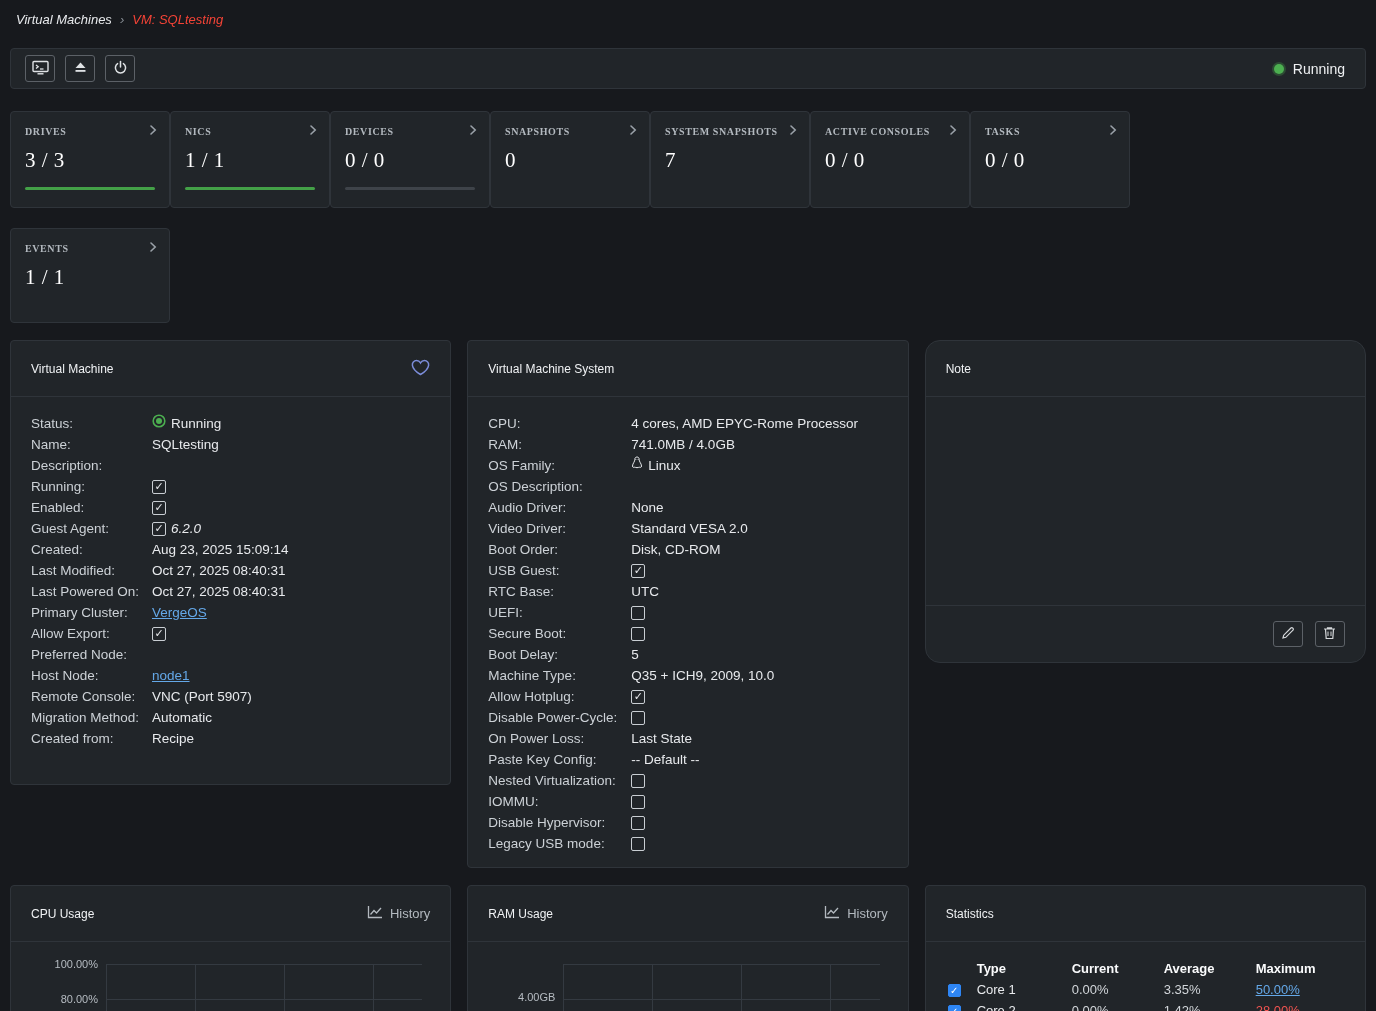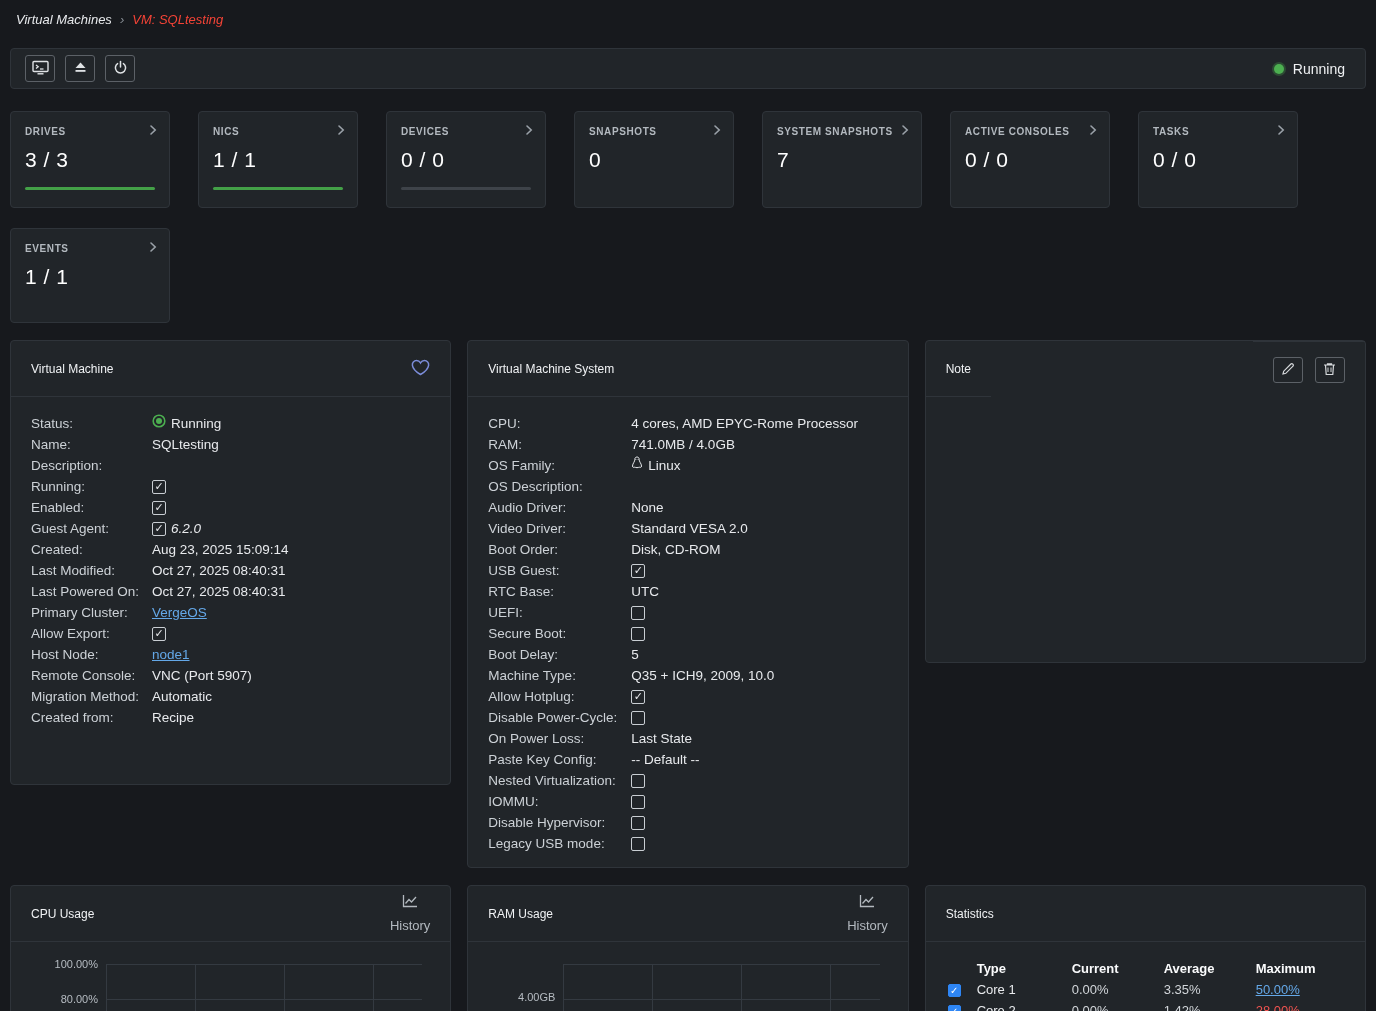--- a/index.html
+++ b/index.html
@@ -27,21 +27,21 @@
   .toolbar-buttons { display: flex; gap: 10px; }
   .tool-btn {
     width: 30px; height: 27px; background: transparent;
     border: 1px solid #5c6167; border-radius: 3px;
     display: flex; align-items: center; justify-content: center; cursor: pointer;
   }
   .toolbar-status { margin-left: auto; display: flex; align-items: center; gap: 9px; font-size: 14px; color: #eef0f2; }
   .status-dot { width: 10px; height: 10px; border-radius: 50%; background: #4caf50; box-shadow: 0 0 0 2px rgba(76,175,80,.28); }
 
   
-  .cards-row { display: flex; gap: 28px; margin-top: 22px; }
+  .cards-row { display: flex; gap: 0; margin-top: 22px; font-family: Liberation Serif, serif; }
   .cards-row.row2 { margin-top: 20px; }
   .card {
     width: 160px; height: 97px; position: relative;
     background: #212529; border: 1px solid #2f343a; border-radius: 4px;
     padding: 14px; cursor: pointer;
   }
   .cards-row.row2 .card { height: 95px; }
   .card-title { font-size: 10px; font-weight: bold; letter-spacing: .6px; color: #b3b9bf; padding-right: 16px; white-space: nowrap; }
   .card-value { margin-top: 11px; font-size: 21px; color: #ffffff; letter-spacing: .5px; }
   .card-chevron { position: absolute; top: 11px; right: 9px; }
@@ -53,21 +53,21 @@
   .panels-row { display: flex; gap: 16px; margin-top: 17px; align-items: flex-start; }
   .panel { flex: 1 1 0; background: #212529; border: 1px solid #2f343a; border-radius: 4px; }
   .panel-header {
     height: 56px; display: flex; align-items: center; justify-content: space-between;
     padding: 0 20px; border-bottom: 1px solid #2f343a;
   }
   .panel-title { font-size: 12px; color: #f0f2f4; }
   .icon-btn { background: none; border: none; cursor: pointer; display: flex; align-items: center; }
   .panel-vm { height: 445px; overflow: hidden; }
   .panel-sys { height: 528px; overflow: hidden; }
-  .panel-note { height: 323px; display: flex; flex-direction: row; }
+  .panel-note { height: 323px; display: flex; flex-direction: column; border-radius: 15px; }
   .panel-body { padding: 16px 20px; }
   .kv-row { min-height: 21px; display: flex; align-items: center; font-size: 13.5px; line-height: 21px; }
   .kv-label { color: #ccd1d6; flex-shrink: 0; }
   .panel-body.vm .kv-label { width: 121px; }
   .panel-body.sys .kv-label { width: 143px; }
   .kv-value { color: #e8eaed; display: flex; align-items: center; gap: 5px; }
   .kv-value .italic { font-style: italic; }
   .link { color: #64a8e8; text-decoration: underline; cursor: pointer; font-size: 13.5px; }
 
   .checkbox {
@@ -84,21 +84,21 @@
   }
   .note-btn {
     width: 30px; height: 26px; background: transparent;
     border: 1px solid #5c6167; border-radius: 3px;
     display: flex; align-items: center; justify-content: center; cursor: pointer;
   }
 
   
   .bottom-row { display: flex; gap: 16px; margin-top: 17px; align-items: flex-start; }
   .bottom-row .panel { height: 280px; overflow: hidden; }
-  .history-btn { background: none; border: none; display: flex; align-items: center; gap: 7px; color: #b3b9bf; font-size: 13px; cursor: pointer; font-family: "Liberation Sans", sans-serif; flex-direction: column; }
+  .history-btn { background: none; border: none; display: flex; align-items: center; gap: 7px; color: #b3b9bf; font-size: 13px; cursor: pointer; font-family: "Liberation Sans", sans-serif; }
   .chart { margin-top: 22px; display: flex; height: 170px; }
   .chart-ylabels { position: relative; width: 95px; flex-shrink: 0; }
   .ylab { position: absolute; right: 8px; transform: translateY(-50%); font-size: 11px; color: #b6bcc2; white-space: nowrap; }
   .chart-plot {
     flex: 1 1 auto; margin-right: 28px;
     background-image:
       repeating-linear-gradient(to bottom, #343a41 0, #343a41 1px, transparent 1px, transparent 35px),
       repeating-linear-gradient(to right, #343a41 0, #343a41 1px, transparent 1px, transparent 89px);
   }
 
@@ -287,20 +287,26 @@
           <div class="kv-row">
             <div class="kv-label">Primary Cluster:</div>
             <div class="kv-value">
               <a class="link" href="#">VergeOS</a>
             </div>
           </div>
           <div class="kv-row">
             <div class="kv-label">Allow Export:</div>
             <div class="kv-value">
               <span class="checkbox checked">✓</span>
+            </div>
+          </div>
+          <div class="kv-row">
+            <div class="kv-label">Preferred Node:</div>
+            <div class="kv-value">
+              <span></span>
             </div>
           </div>
           <div class="kv-row">
             <div class="kv-label">Host Node:</div>
             <div class="kv-value">
               <a class="link" href="#">node1</a>
             </div>
           </div>
           <div class="kv-row">
             <div class="kv-label">Remote Console:</div>

